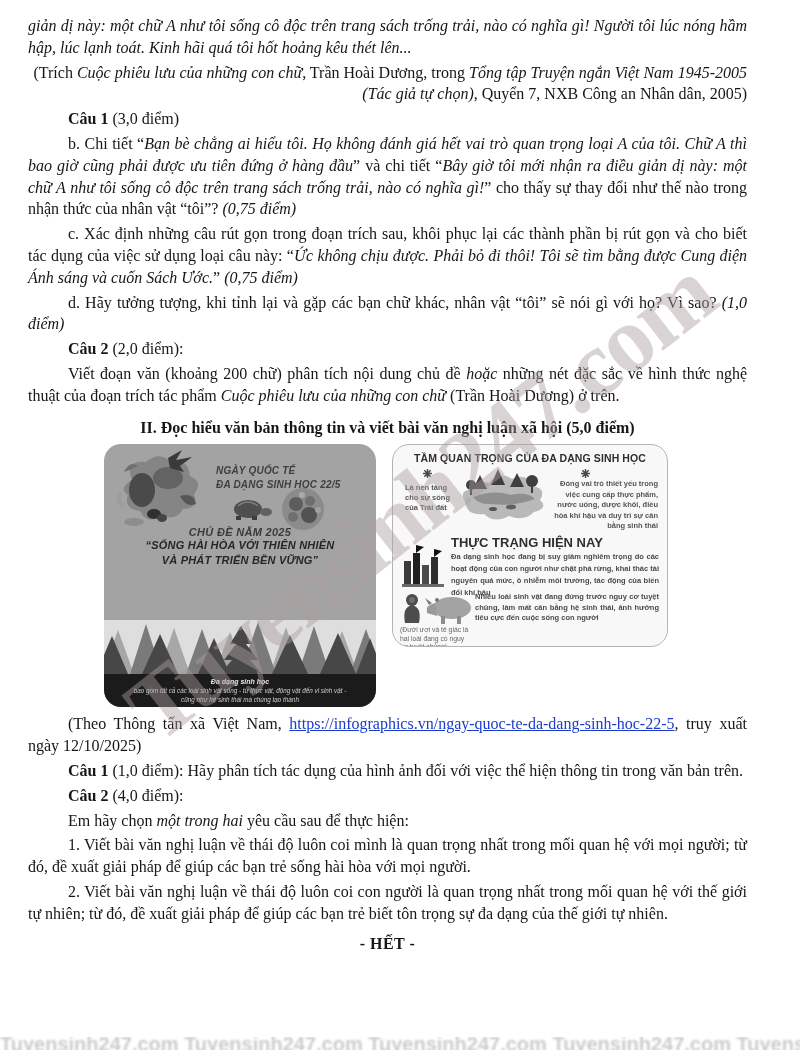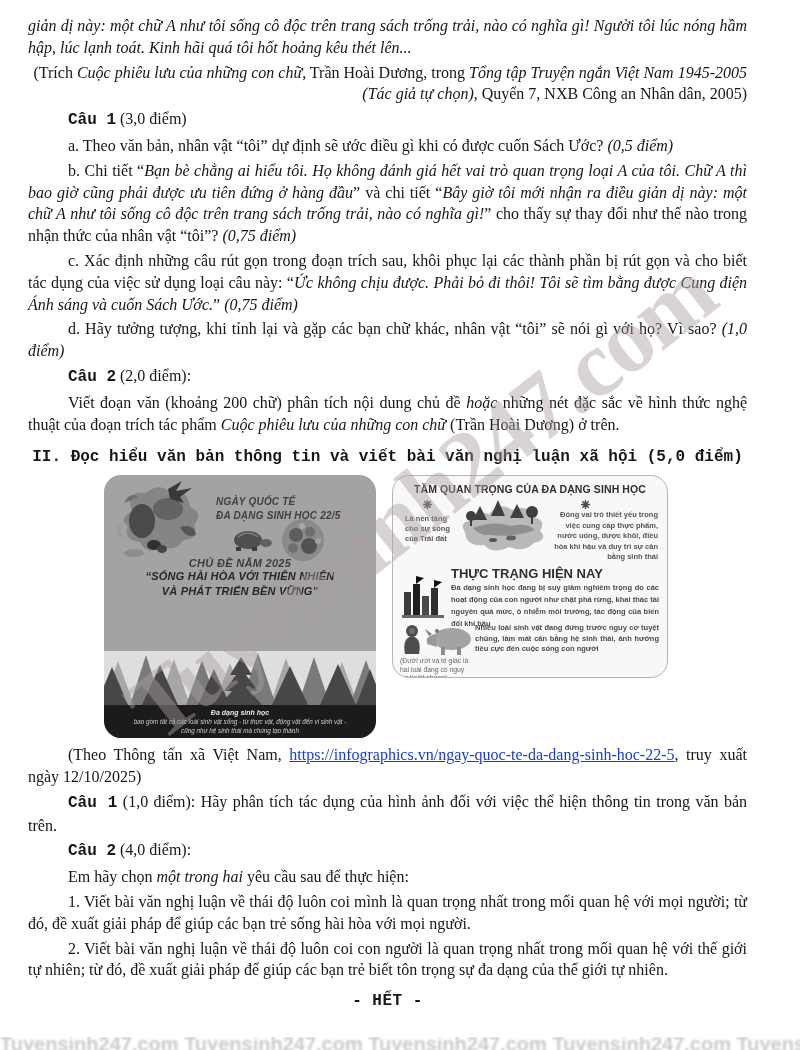--- a/index.html
+++ b/index.html
@@ -7,21 +7,21 @@
     position:relative; width:800px; height:1050px; background:#fff;
     overflow:hidden; font-family:"Liberation Serif", serif; color:#161616;
   }
   .content{ position:relative; padding:12px 53px 0 28px; z-index:1; }
   .blk{ margin:3px 0; font-size:16px; line-height:21.8px; }
   .indent{ text-indent:40px; }
   .justify{ text-align:justify; }
   .right{ text-align:right; }
   .center{ text-align:center; text-indent:0; }
   .it{ font-style:italic; }
-  .bd{ font-weight:bold;font-family:Liberation Mono, monospace; }
+  .bd{ font-weight:bold; }
   .heading{ font-weight:bold; margin:10px 0 2px; }
   .endmark{ font-weight:bold; margin-top:8px; letter-spacing:.5px;text-align:center; }
   a.doclink{ color:#1a3ccc; text-decoration:underline; cursor:pointer; }
 
   
   .watermark{
     position:absolute; left:420px; top:500px;
     transform:translate(-50%,-50%) rotate(-38deg);
     font-family:"Liberation Serif", serif; font-weight:700;
     font-size:94px; letter-spacing:-2px; white-space:nowrap;
@@ -115,21 +115,20 @@
 <div class="page">
 
   <div class="watermark">Tuyensinh247.com</div>
 
   <div class="content">
 
     <div id="part1">
         <p class="blk justify"><span class="it">giản dị này: một chữ A như tôi sống cô độc trên trang sách trống trải, nào có nghĩa gì! Người tôi lúc nóng hầm hập, lúc lạnh toát. Kinh hãi quá tôi hốt hoảng kêu thét lên...</span></p>
         <p class="blk right"><span>(Trích </span><span class="it">Cuộc phiêu lưu của những con chữ</span><span>, Trần Hoài Dương, trong </span><span class="it">Tổng tập Truyện ngắn Việt Nam 1945-2005 (Tác giả tự chọn)</span><span>, Quyển 7, NXB Công an Nhân dân, 2005)</span></p>
         <p class="blk indent"><span class="bd">Câu 1</span><span> (3,0 điểm)</span></p>
-        <p class="blk indent justify"><span>a.  Theo văn bản, nhân vật “tôi” dự định sẽ ước điều gì khi có được cuốn Sách Ước? </span><span class="it">(0,5 điểm)</span></p>
         <p class="blk indent justify"><span>b.  Chi tiết “</span><span class="it">Bạn bè chẳng ai hiểu tôi. Họ không đánh giá hết vai trò quan trọng loại A của tôi. Chữ A thì bao giờ cũng phải được ưu tiên đứng ở hàng đầu</span><span>” và chi tiết “</span><span class="it">Bây giờ tôi mới nhận ra điều giản dị này: một chữ A như tôi sống cô độc trên trang sách trống trải, nào có nghĩa gì!</span><span>” cho thấy sự thay đổi như thế nào trong nhận thức của nhân vật “tôi”? </span><span class="it">(0,75 điểm)</span></p>
         <p class="blk indent justify"><span>c.  Xác định những câu rút gọn trong đoạn trích sau, khôi phục lại các thành phần bị rút gọn và cho biết tác dụng của việc sử dụng loại câu này: “</span><span class="it">Ức không chịu được. Phải bỏ đi thôi! Tôi sẽ tìm bằng được Cung điện Ánh sáng và cuốn Sách Ước.</span><span>” </span><span class="it">(0,75 điểm)</span></p>
         <p class="blk indent justify"><span>d.  Hãy tưởng tượng, khi tỉnh lại và gặp các bạn chữ khác, nhân vật “tôi” sẽ nói gì với họ? Vì sao? </span><span class="it">(1,0 điểm)</span></p>
         <p class="blk indent"><span class="bd">Câu 2</span><span> (2,0 điểm):</span></p>
         <p class="blk indent justify"><span>Viết đoạn văn (khoảng 200 chữ) phân tích nội dung chủ đề </span><span class="it">hoặc</span><span> những nét đặc sắc về hình thức nghệ thuật của đoạn trích tác phẩm </span><span class="it">Cuộc phiêu lưu của những con chữ</span><span> (Trần Hoài Dương) ở trên.</span></p>
         <p class="blk center heading"><span class="bd">II. Đọc hiểu văn bản thông tin và viết bài văn nghị luận xã hội (5,0 điểm)</span></p>
       </div>
 
     <div class="figures">
 

